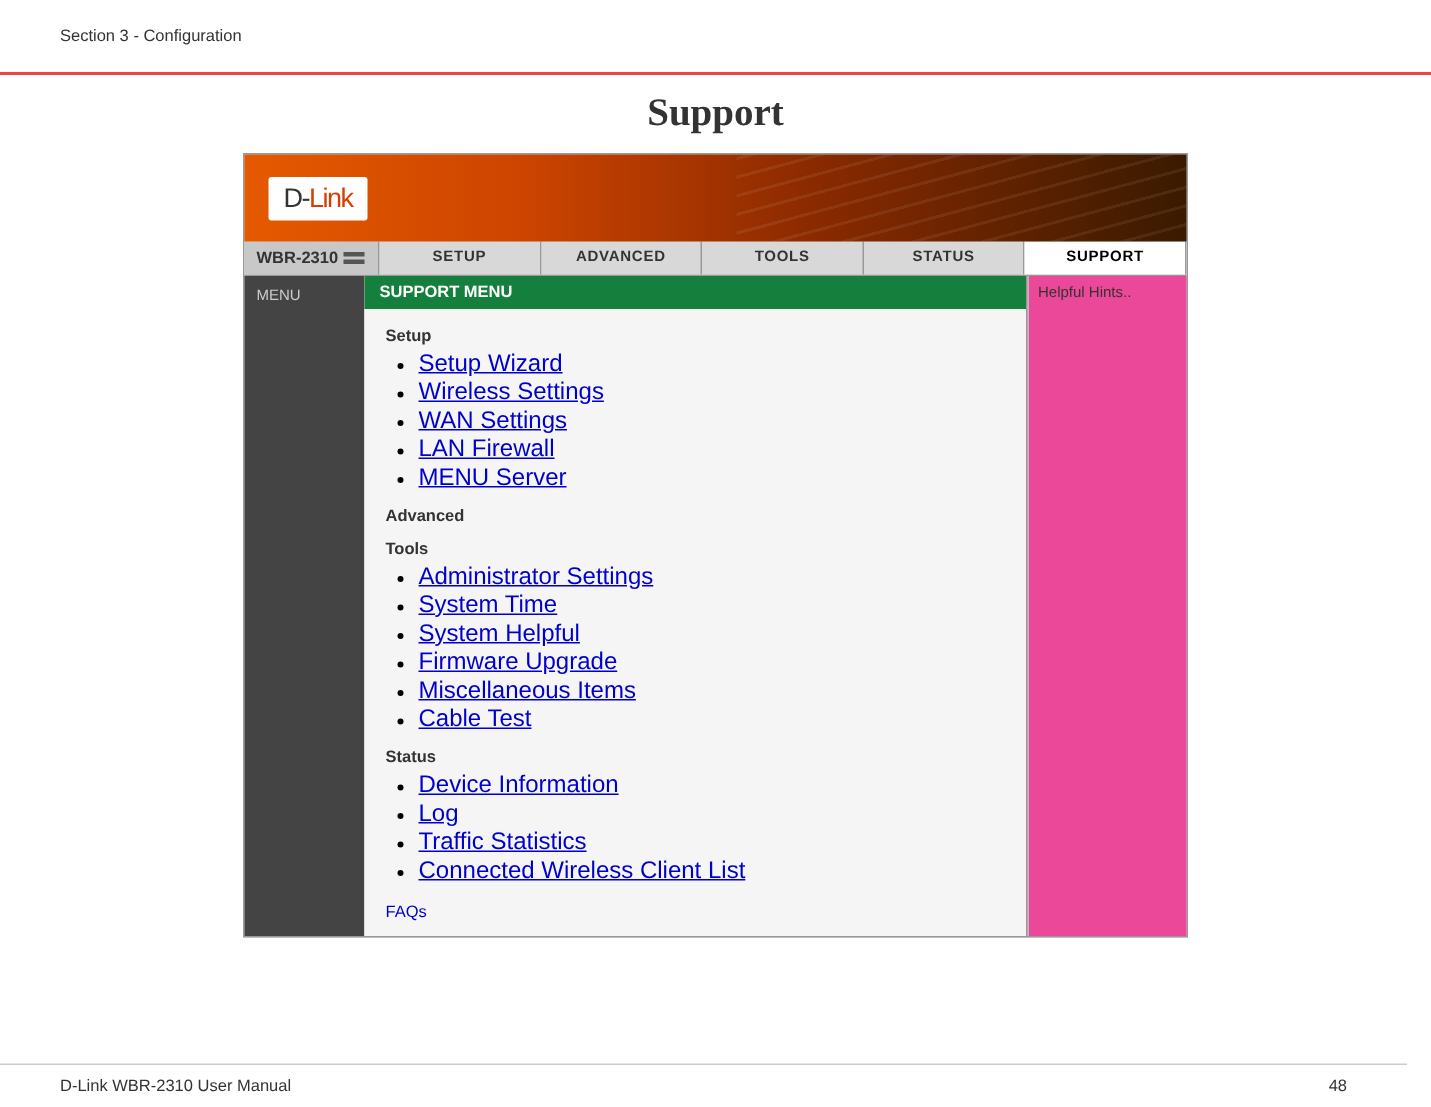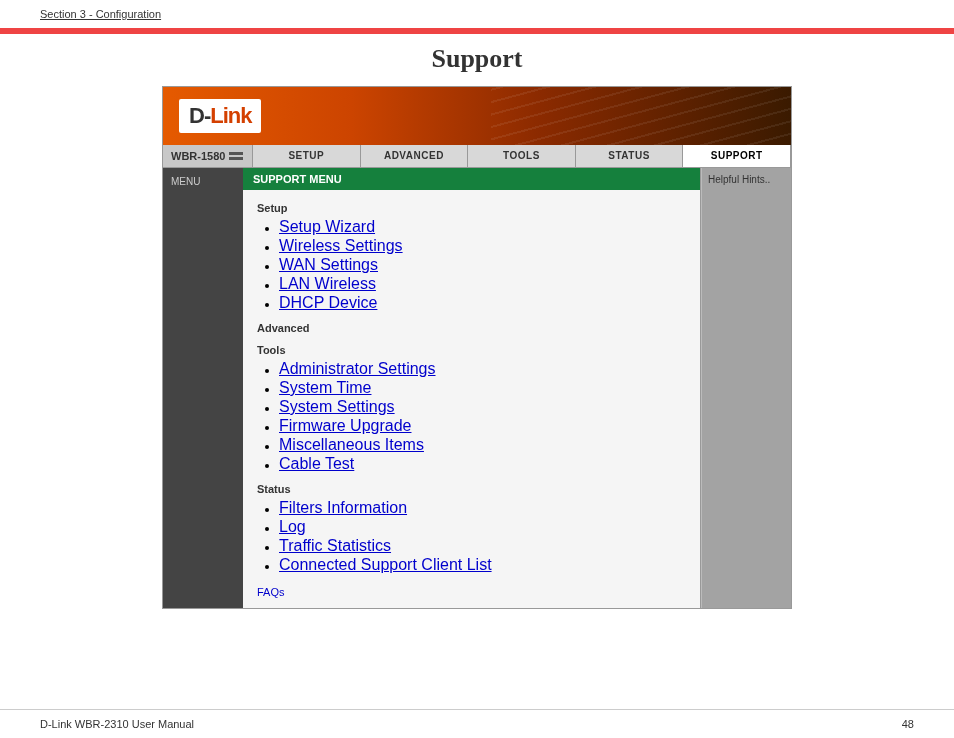--- a/index.html
+++ b/index.html
@@ -8,25 +8,24 @@
       height: 738px;
       font-family: Arial, Helvetica, sans-serif;
       font-size: 12px;
       background: #fff;
       color: #000;
       overflow: hidden;
     }
 
     
     .top-bar {
-      padding: 8px 40px;
-      font-size: 11px;
-      color: #333;
-      border-bottom: 6px solid #ef4444;
-      text-decoration: underline;
+      padding: 18px 40px;
+      font-size: 11px;
+      color: #333;
+      border-bottom: 2px solid #ef4444;
     }
 
     
     .page-title {
       text-align: center;
       font-size: 26px;
       font-weight: bold;
       padding: 10px 0 12px 0;
       font-family: Georgia, serif;
       color: #333;
@@ -49,22 +48,22 @@
       padding: 0 16px;
       position: relative;
       overflow: hidden;
     }
     .dlink-logo {
       background: white;
       padding: 4px 10px;
       border-radius: 2px;
     }
     .dlink-logo-text {
-      font-size: 22px;
-      font-weight: bold;
+      font-size: 18px;
+      font-weight: normal;
       color: #d44000;
       font-family: Arial, sans-serif;
       letter-spacing: -1px;
     }
     .dlink-logo-text span {
       color: #333;
     }
     
     .dlink-header::after {
       content: '';
@@ -193,34 +192,34 @@
       font-size: 11px;
     }
     .faqs-link a {
       color: #00c;
       cursor: pointer;
       margin-top: 41px;
     }
 
     
     .right-panel {
-      width: 90px;
-      background: #a3a3a3;
+      width: 106px;
+      background: #ec4899;
       padding: 6px 6px;
       font-size: 10px;
       color: #333;
       border-left: 1px solid #bbb;
     }
 
     
     .footer {
       position: absolute;
       bottom: 0;
       left: 0;
-      right: 0;
+      right: 16px;
       padding: 8px 40px;
       border-top: 1px solid #ccc;
       display: flex;
       justify-content: space-between;
       font-size: 11px;
       color: #333;
     }
   </style>
 </head>
 <body>
@@ -232,21 +231,21 @@
 <div class="router-frame">
 
   <div class="dlink-header">
     <div class="dlink-logo">
       <span class="dlink-logo-text"><span>D-</span>Link</span>
     </div>
   </div>
 
   <div class="nav-bar">
     <div class="nav-model">
-      <span>WBR-1580</span>
+      <span>WBR-2310</span>
       <span class="nav-model-bars">
         <span class="nav-model-bar"></span>
         <span class="nav-model-bar"></span>
       </span>
     </div>
     <div class="nav-tab">SETUP</div>
     <div class="nav-tab">ADVANCED</div>
     <div class="nav-tab">TOOLS</div>
     <div class="nav-tab">STATUS</div>
     <div class="nav-tab active">SUPPORT</div>
@@ -260,42 +259,42 @@
 
     <div class="center-content">
       <div class="support-menu-header">SUPPORT MENU</div>
       <div class="support-body">
 
         <div class="section-heading">Setup</div>
         <ul class="link-list">
           <li><a>Setup Wizard</a></li>
           <li><a>Wireless Settings</a></li>
           <li><a>WAN Settings</a></li>
-          <li><a>LAN Wireless</a></li>
-          <li><a>DHCP Device</a></li>
+          <li><a>LAN Firewall</a></li>
+          <li><a>MENU Server</a></li>
         </ul>
 
         <div class="section-heading">Advanced</div>
 
         <div class="section-heading">Tools</div>
         <ul class="link-list">
           <li><a>Administrator Settings</a></li>
           <li><a>System Time</a></li>
-          <li><a>System Settings</a></li>
+          <li><a>System Helpful</a></li>
           <li><a>Firmware Upgrade</a></li>
           <li><a>Miscellaneous Items</a></li>
           <li><a>Cable Test</a></li>
         </ul>
 
         <div class="section-heading">Status</div>
         <ul class="link-list">
-          <li><a>Filters Information</a></li>
+          <li><a>Device Information</a></li>
           <li><a>Log</a></li>
           <li><a>Traffic Statistics</a></li>
-          <li><a>Connected Support Client List</a></li>
+          <li><a>Connected Wireless Client List</a></li>
         </ul>
 
         <div class="faqs-link">
           <a>FAQs</a>
         </div>
 
       </div>
     </div>
 
     <div class="right-panel">

